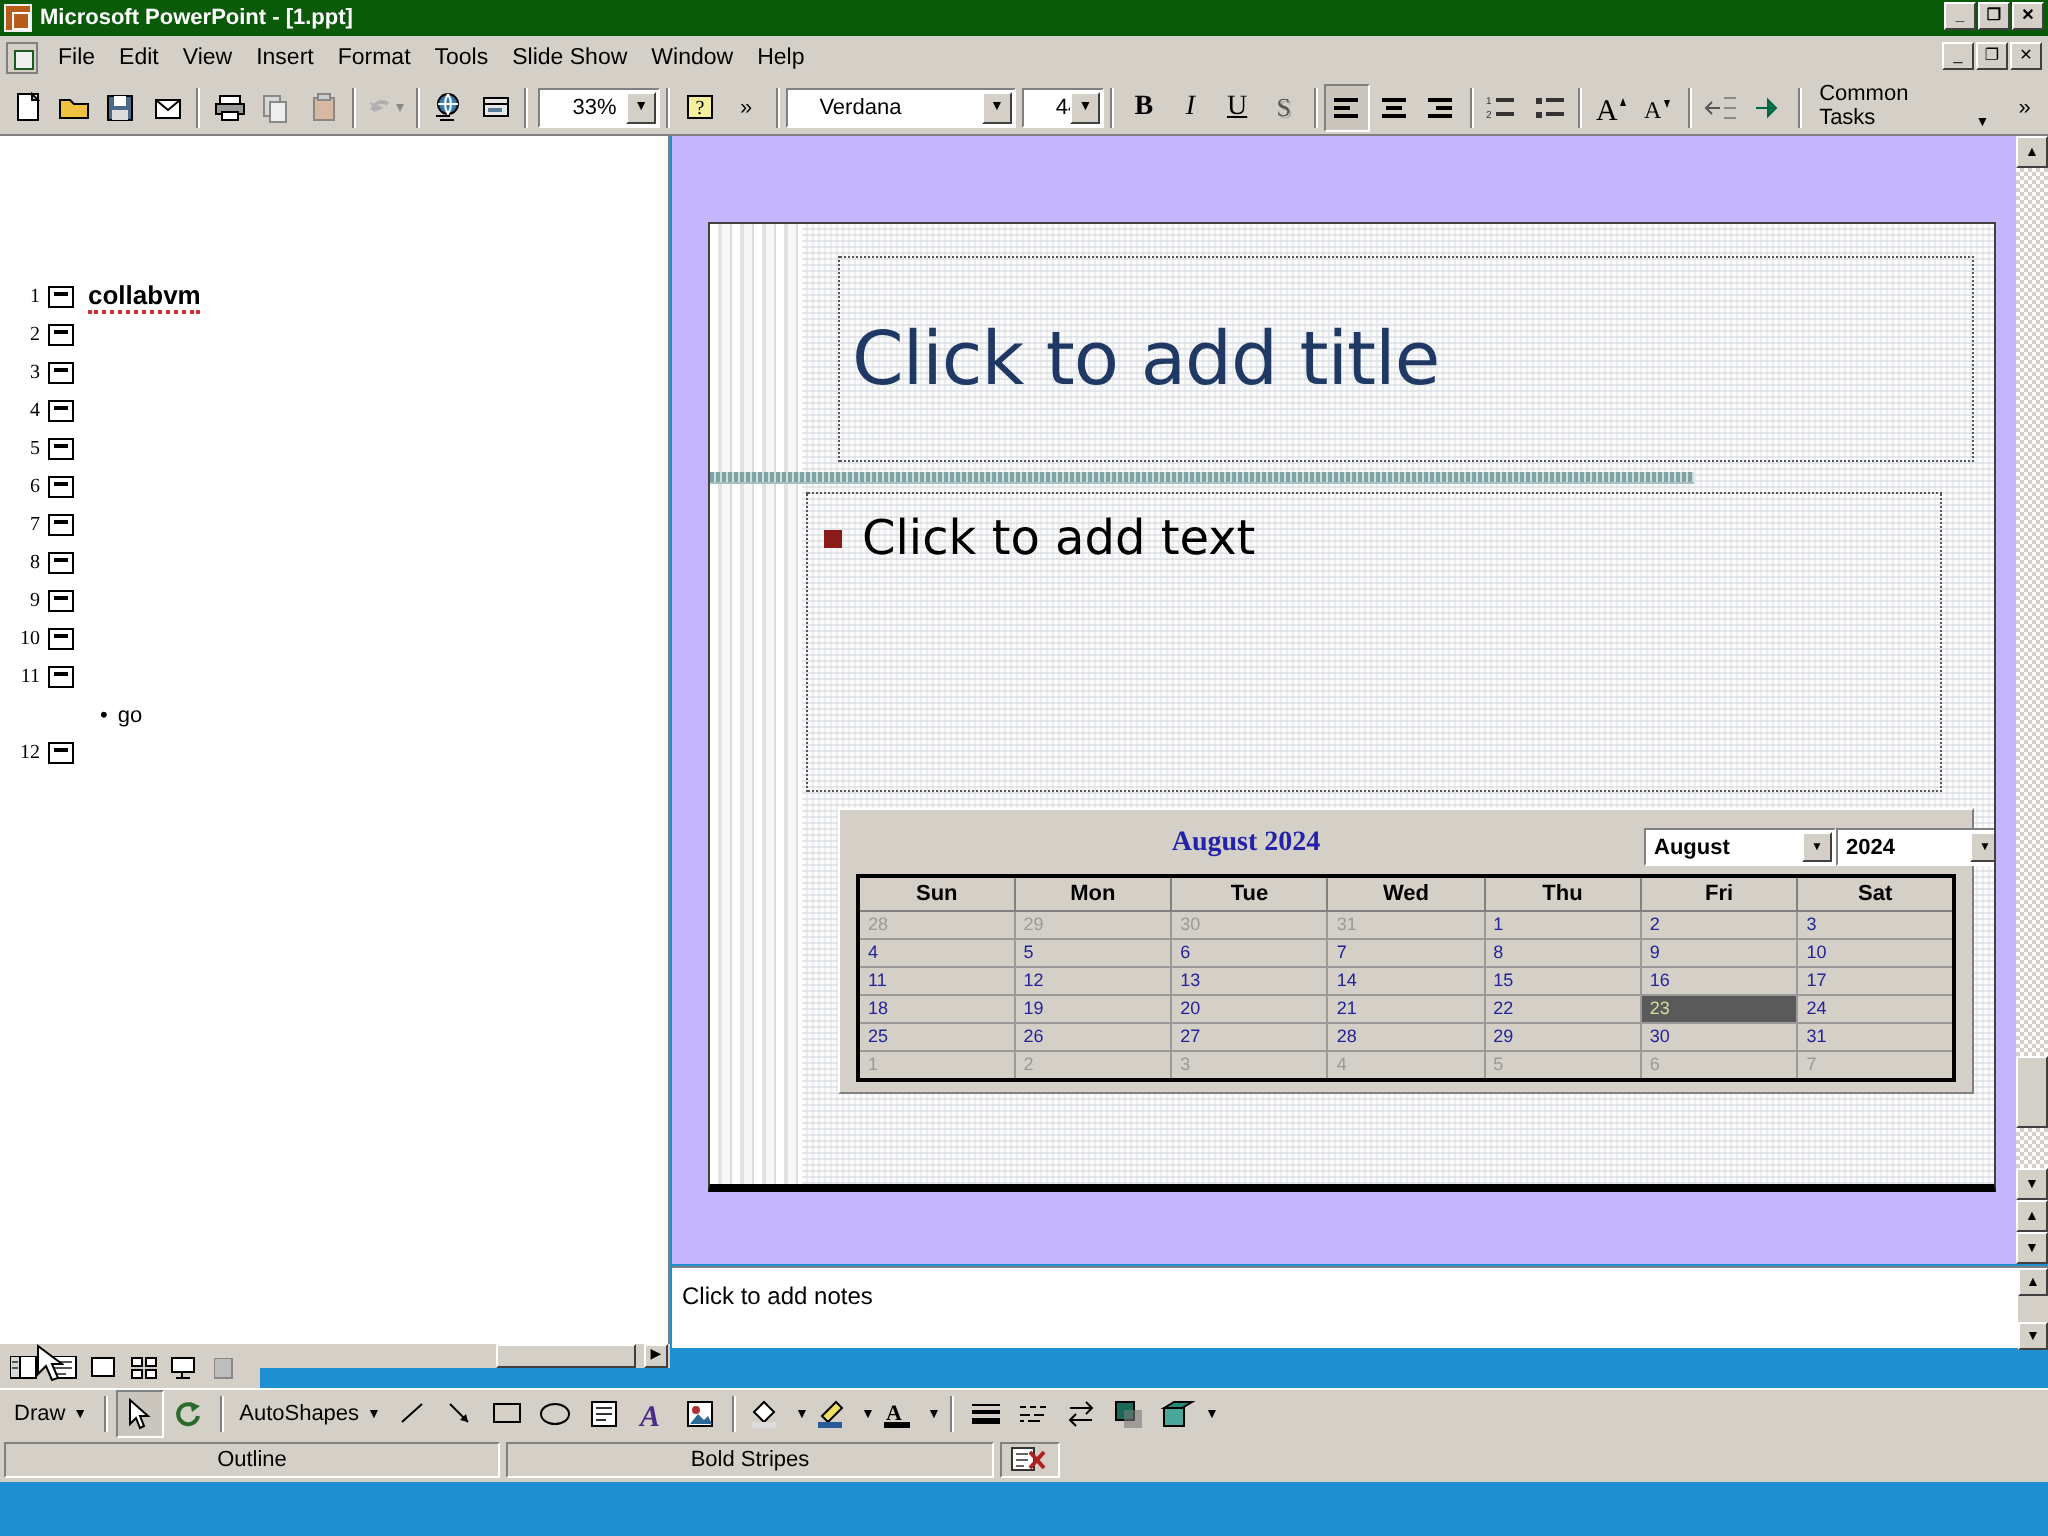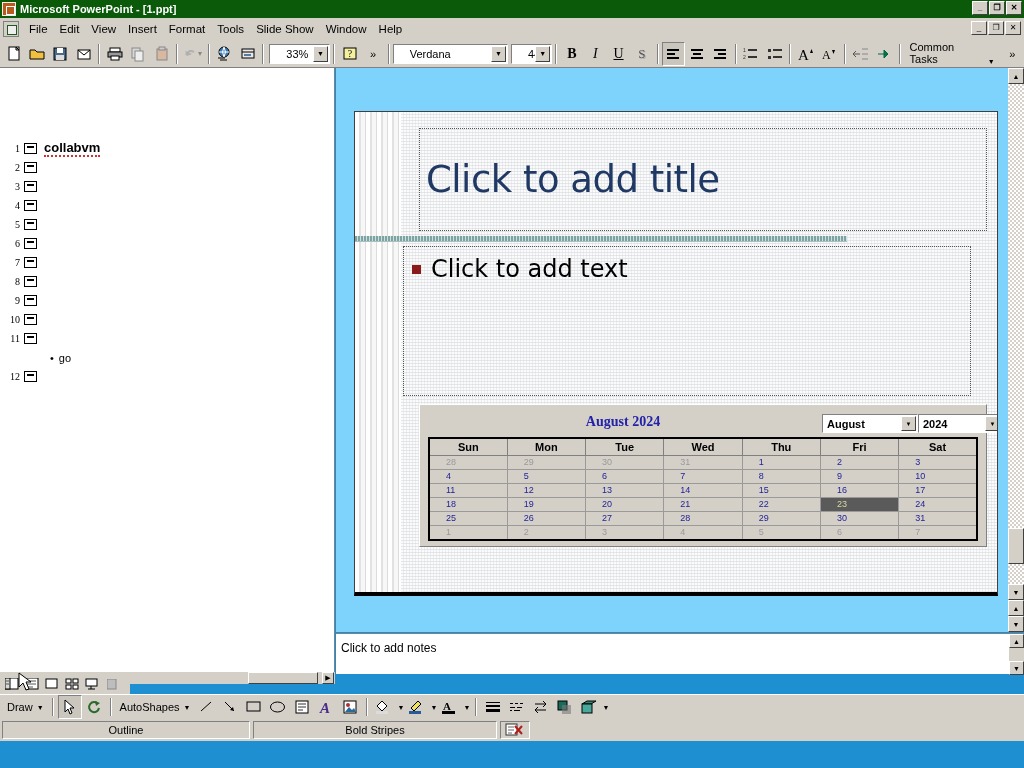--- a/index.html
+++ b/index.html
@@ -120,21 +120,21 @@
   .view-bar {
     position: absolute; left: 0; top: 674px; width: 130px; height: 20px;
     background: #d4d0c8; display: flex; align-items: center; padding-left: 2px; gap: 1px;
   }
   .vbtn { width: 19px; height: 17px; display:flex; align-items:center; justify-content:center;
           background:#d4d0c8; }
 
   
   .slide-area {
     position: absolute; left: 336px; top: 68px; width: 672px; height: 564px;
-    background: #7dd3fc; overflow: hidden;
+    background: #c4b5fd; overflow: hidden;
   }
   .slide {
     position: absolute; left: 18px; top: 43px; width: 644px; height: 485px;
     background: #fbfbfb; border: 1px solid #404040;
     border-bottom: 4px solid #000;
     background-image:
       repeating-linear-gradient(0deg, rgba(210,215,220,0.55) 0px, rgba(210,215,220,0.55) 1px, transparent 1px, transparent 3px),
       repeating-linear-gradient(90deg, rgba(210,215,220,0.40) 0px, rgba(210,215,220,0.40) 1px, transparent 1px, transparent 3px);
     overflow: hidden;
   }
@@ -202,21 +202,21 @@
     border: 2px solid #000; background: #d4d0c8;
   }
   table.cal-grid th {
     border: 1px solid #808080; background: #d4d0c8;
     font-size: 11px; font-weight: bold; color: #000; height: 17px;
     text-align: center;
   }
   table.cal-grid td {
     border: 1px solid #9a9a9a; height: 12px;
     font-size: 9px; color: #22229a; text-align: left;
-    vertical-align: top; padding-left: 16px; line-height: 11px;
+    vertical-align: top; padding-left: 4px; line-height: 11px;
     font-family: "Liberation Sans", sans-serif;
   }
   table.cal-grid td.other { color: #9a9a9a; }
   table.cal-grid td.sel { background: #5a5a5a; color: #d8d8a0; }
 
   
   .slide-vscroll {
     position: absolute; left: 1008px; top: 68px; width: 16px; height: 564px;
     background: #d4d0c8;
   }

